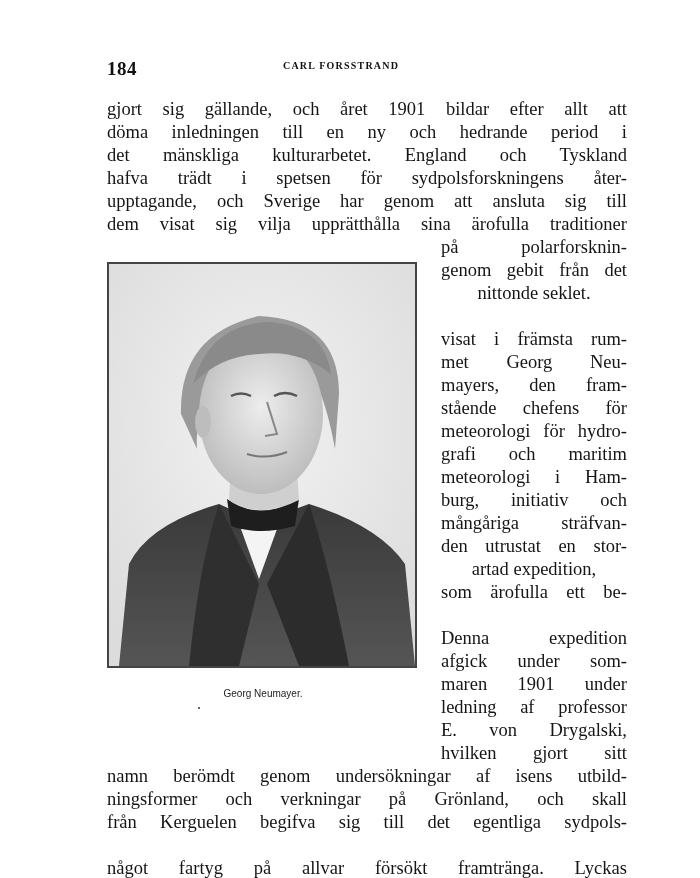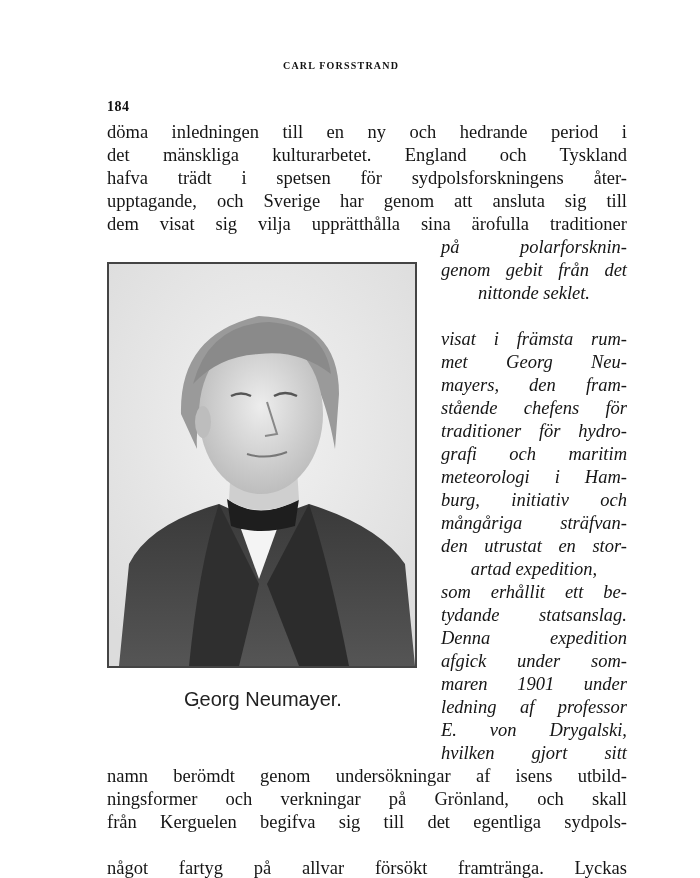--- a/index.html
+++ b/index.html
@@ -1,65 +1,65 @@
 <!DOCTYPE html>
 <html><head>
 <meta charset="utf-8">
 <style>
   html, body { margin: 0; padding: 0; background: #ffffff; }
   body { width: 700px; height: 878px; position: relative; overflow: hidden; color: #111; }
   .page { position: absolute; left: 0; top: 0; width: 700px; height: 878px; background: #fff; }
   .header { position: absolute; top: 58px; left: 107px; width: 520px; height: 24px;
     font-family: "Liberation Serif", "DejaVu Serif", serif; font-weight: bold; }
-  .page-num { position: absolute; left: 0; top: 0; font-size: 14px; letter-spacing: 0.5px; margin-top: 41px; }
+  .page-num { position: absolute; left: 0; top: 0; font-size: 19px; letter-spacing: 0.5px; }
   .running-title { position: absolute; left: 176px; top: 2px; font-size: 10px; letter-spacing: 1.2px; }
   .line { position: absolute; font-family: "Liberation Serif", "DejaVu Serif", serif; font-size: 18.5px;
     line-height: 22px; white-space: nowrap; text-align: justify; text-align-last: justify; color: #151515; }
   .full { left: 107px; width: 520px; }
-  .side { left: 441px; width: 186px; font-style: italic; }
+  .side { left: 441px; width: 186px; }
   .side.center { text-align: center; text-align-last: center; }
   .figure { position: absolute; left: 107px; top: 262px; width: 310px; height: 406px;
     border: 2px solid #444; background: #e9e9e9; overflow: hidden; box-sizing: border-box; }
   .figure svg { display: block; }
   .caption { position: absolute; left: 107px; top: 688px; width: 312px; text-align: center;
-    font-family: "Liberation Sans", "DejaVu Sans", sans-serif; font-size: 20px; color: #222; }
+    font-family: "Liberation Sans", "DejaVu Sans", sans-serif; font-size: 10px; color: #222; }
   .caption-dot { position: absolute; left: 198px; top: 707px; width: 2px; height: 2px; background: #333; border-radius: 50%; }
 </style>
 </head>
 <body>
 
 <div class="page">
 
   <div class="header">
     <span class="page-num">184</span>
     <span class="running-title">CARL FORSSTRAND</span>
   </div>
 
+  <div class="line full" style="top:98px">gjort sig gällande, och året 1901 bildar efter allt att</div>
   <div class="line full" style="top:121px">döma inledningen till en ny och hedrande period i</div>
   <div class="line full" style="top:144px">det mänskliga kulturarbetet. England och Tyskland</div>
   <div class="line full" style="top:167px">hafva trädt i spetsen för sydpolsforskningens åter-</div>
   <div class="line full" style="top:190px">upptagande, och Sverige har genom att ansluta sig till</div>
   <div class="line full" style="top:213px">dem visat sig vilja upprätthålla sina ärofulla traditioner</div>
 
   <div class="line side" style="top:236px">på polarforsknin-</div>
   <div class="line side" style="top:259px">genom gebit från det</div>
   <div class="line side center" style="top:282px">nittonde seklet.</div>
   <div class="line side" style="top:328px">visat i främsta rum-</div>
   <div class="line side" style="top:351px">met Georg Neu-</div>
   <div class="line side" style="top:374px">mayers, den fram-</div>
   <div class="line side" style="top:397px">stående chefens för</div>
-  <div class="line side" style="top:420px">traditioner för hydro-</div>
+  <div class="line side" style="top:420px">meteorologi för hydro-</div>
   <div class="line side" style="top:443px">grafi och maritim</div>
   <div class="line side" style="top:466px">meteorologi i Ham-</div>
   <div class="line side" style="top:489px">burg, initiativ och</div>
   <div class="line side" style="top:512px">mångåriga sträfvan-</div>
   <div class="line side" style="top:535px">den utrustat en stor-</div>
   <div class="line side center" style="top:558px">artad expedition,</div>
-  <div class="line side" style="top:581px">som erhållit ett be-</div>
-  <div class="line side" style="top:604px">tydande statsanslag.</div>
+  <div class="line side" style="top:581px">som ärofulla ett be-</div>
   <div class="line side" style="top:627px">Denna expedition</div>
   <div class="line side" style="top:650px">afgick under som-</div>
   <div class="line side" style="top:673px">maren 1901 under</div>
   <div class="line side" style="top:696px">ledning af professor</div>
   <div class="line side" style="top:719px">E. von Drygalski,</div>
   <div class="line side" style="top:742px">hvilken gjort sitt</div>
 
   <div class="line full" style="top:765px">namn berömdt genom undersökningar af isens utbild-</div>
   <div class="line full" style="top:788px">ningsformer och verkningar på Grönland, och skall</div>
   <div class="line full" style="top:811px">från Kerguelen begifva sig till det egentliga sydpols-</div>

